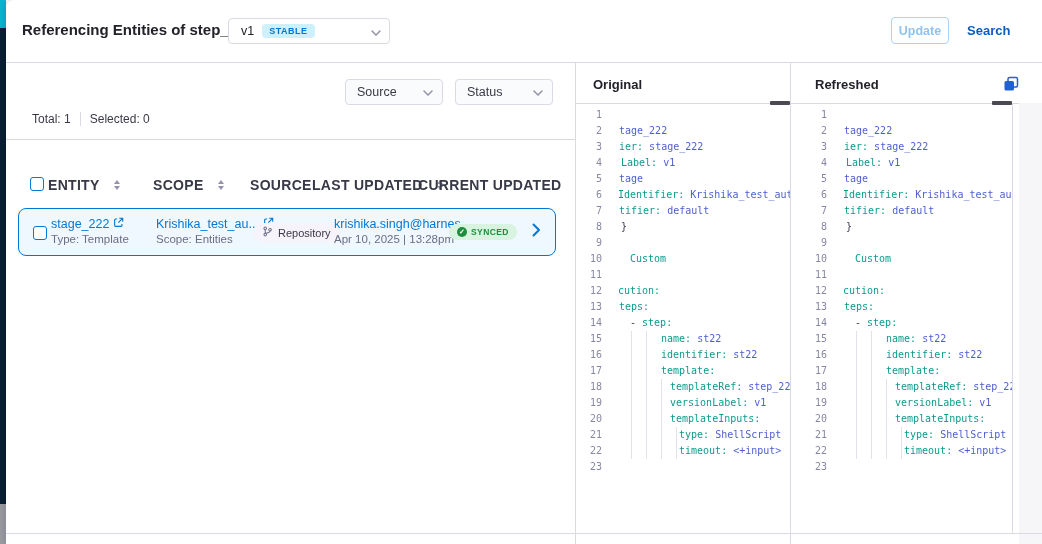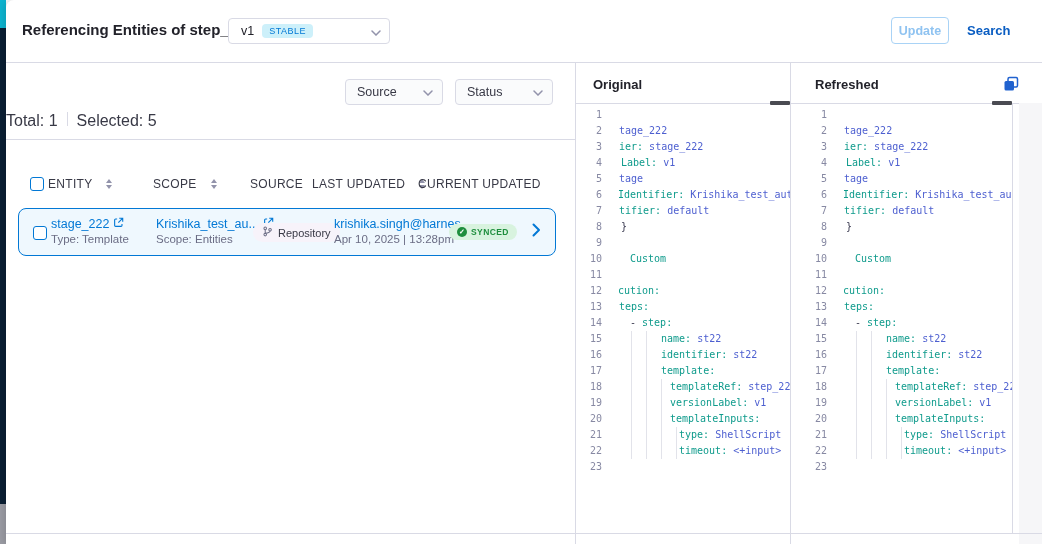--- a/index.html
+++ b/index.html
@@ -13,40 +13,40 @@
 
   
   .modal{position:absolute;left:6px;top:0;width:1036px;height:544px;background:#fff;border-radius:8px 0 0 0;box-shadow:-2px 0 6px rgba(0,0,0,.12)}
   .hline{position:absolute;height:1px;background:#d9dae5}
   .vline{position:absolute;width:1px;background:#d9dae5}
 
   
   .title{position:absolute;left:16px;top:21px;font-size:15px;font-weight:700;color:#22222a}
   .vsel{position:absolute;left:222px;top:18px;width:162px;height:26px;border:1px solid #d9dae5;border-radius:4px;background:#fff;display:flex;align-items:center;padding:0 8px 0 12px;cursor:pointer}
   .vsel .vlabel{font-size:12.5px;color:#22222a;margin-right:8px}
-  .badge-stable{background:#cdf0fa;color:#0278d5;font-size:9px;font-weight:400;letter-spacing:.5px;padding:2px 7px;border-radius:4px}
+  .badge-stable{background:#cdf0fa;color:#0278d5;font-size:9px;font-weight:700;letter-spacing:.5px;padding:2px 7px;border-radius:4px}
   .vsel .chev{margin-left:auto}
   .btn-update{position:absolute;left:885px;top:17px;width:58px;height:27px;border:1px solid #a9d3f6;border-radius:4px;background:#fff;color:#8fc3f1;font-size:12.5px;font-weight:700;font-family:inherit;cursor:default}
   .btn-cancel{position:absolute;left:961px;top:23px;background:none;border:none;color:#0a5dc2;font-size:13px;font-weight:700;font-family:inherit;cursor:pointer}
 
   
   .search{position:absolute;left:14px;top:79px;width:313px;height:26px;border:1px solid #d9dae5;border-radius:4px;background:#fff;display:flex;align-items:center;padding:0 8px}
   .search input{border:none;outline:none;flex:1;font-size:12.5px;font-family:inherit;color:#383946;margin-left:7px;background:transparent}
   .search input::placeholder{color:#9293ab}
   .dd{position:absolute;top:79px;width:98px;height:26px;border:1px solid #d9dae5;border-radius:4px;background:#fafbfc;display:flex;align-items:center;padding:0 9px 0 11px;cursor:pointer}
   .dd span{font-size:12.5px;color:#383946;font-weight:500}
   .dd .chev{margin-left:auto}
-  .counts{position:absolute;left:0;top:112px;font-size:16px;color:#383946;display:flex;align-items:flex-start;gap:9px}
+  .counts{position:absolute;left:26px;top:112px;font-size:12px;color:#383946;display:flex;align-items:flex-start;gap:9px}
   .counts .vr{width:1px;height:14px;background:#d9dae5;display:inline-block}
 
   
   .cb{display:inline-block;width:14px;height:14px;border:1.5px solid #0278d5;border-radius:3px;background:#fff;cursor:pointer}
   .cb-hdr{position:absolute;left:24px;top:177px}
   .thead{position:absolute;left:0;top:170px;width:560px;height:26px}
-  .th{position:absolute;top:7px;display:flex;align-items:center;gap:14px;font-size:12px;font-weight:400;color:#383946;letter-spacing:.3px}
+  .th{position:absolute;top:7px;display:flex;align-items:center;gap:14px;font-size:14px;font-weight:700;color:#383946;letter-spacing:.3px}
   .th.c0{left:42px}.th.c1{left:147px}.th.c2{left:244px}.th.c3{left:306px}.th.c4{left:412px}
   .sort{display:inline-flex;flex-direction:column;align-items:center;cursor:pointer}
   .sort i{display:block;width:0;height:0;border-left:3.5px solid transparent;border-right:3.5px solid transparent}
   .sort .su{border-bottom:4px solid #9293ab;margin-bottom:2px}
   .sort .sd{border-top:4px solid #9293ab}
 
   .row{position:absolute;left:12px;top:208px;width:538px;height:48px;border:1px solid #0278d5;border-radius:8px;background:#eff8fe;cursor:pointer}
   .row .cb{position:absolute;left:14px;top:17px}
   .cell{position:absolute;top:8px}
   .cell .ln1{display:flex;align-items:center;gap:4px;font-size:12.5px;color:#0278d5;font-weight:500}
@@ -111,21 +111,21 @@
     <span>Status</span>
     <span class="chev">
       <svg width="10" height="6" viewBox="0 0 10 6">
           <path d="M1 1l4 4 4-4" fill="none" stroke="#9293ab" stroke-width="1.5" stroke-linecap="round"></path>
         </svg>
     </span>
   </div>
   <div class="counts">
     <span>Total: 1</span>
     <span class="vr"></span>
-    <span>Selected: 5</span>
+    <span>Selected: 0</span>
   </div>
   <div class="hline" style="left:0;top:139px;width:569px"></div>
 
   <span class="cb cb-hdr"></span>
   <div class="thead">
       <div class="th c0">
         <span>ENTITY</span>
         <span class="sort">
           <i class="su"></i>
           <i class="sd"></i>

